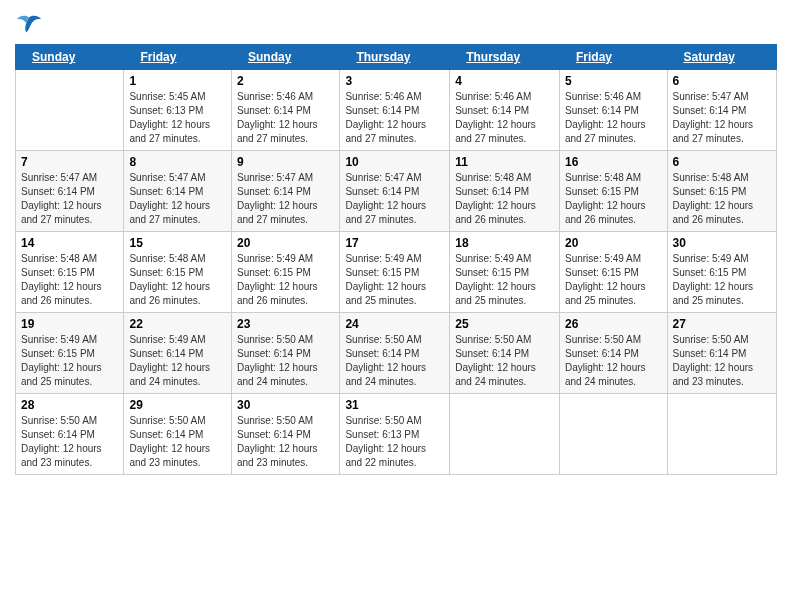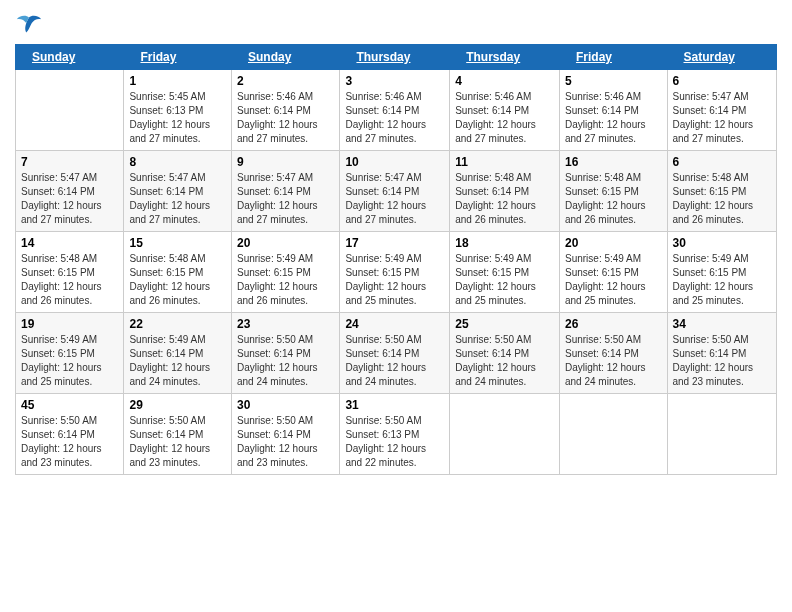--- a/index.html
+++ b/index.html
@@ -295,30 +295,30 @@
 and 24 minutes.</div>
         </td>
         <td>
           <div class="day-num">26</div>
           <div class="day-info" style="white-space: pre-line;">Sunrise: 5:50 AM
 Sunset: 6:14 PM
 Daylight: 12 hours
 and 24 minutes.</div>
         </td>
         <td>
-          <div class="day-num">34</div>
+          <div class="day-num">27</div>
           <div class="day-info" style="white-space: pre-line;">Sunrise: 5:50 AM
 Sunset: 6:14 PM
 Daylight: 12 hours
 and 23 minutes.</div>
         </td>
       </tr>
       <tr>
         <td>
-          <div class="day-num">45</div>
+          <div class="day-num">28</div>
           <div class="day-info" style="white-space: pre-line;">Sunrise: 5:50 AM
 Sunset: 6:14 PM
 Daylight: 12 hours
 and 23 minutes.</div>
         </td>
         <td>
           <div class="day-num">29</div>
           <div class="day-info" style="white-space: pre-line;">Sunrise: 5:50 AM
 Sunset: 6:14 PM
 Daylight: 12 hours

